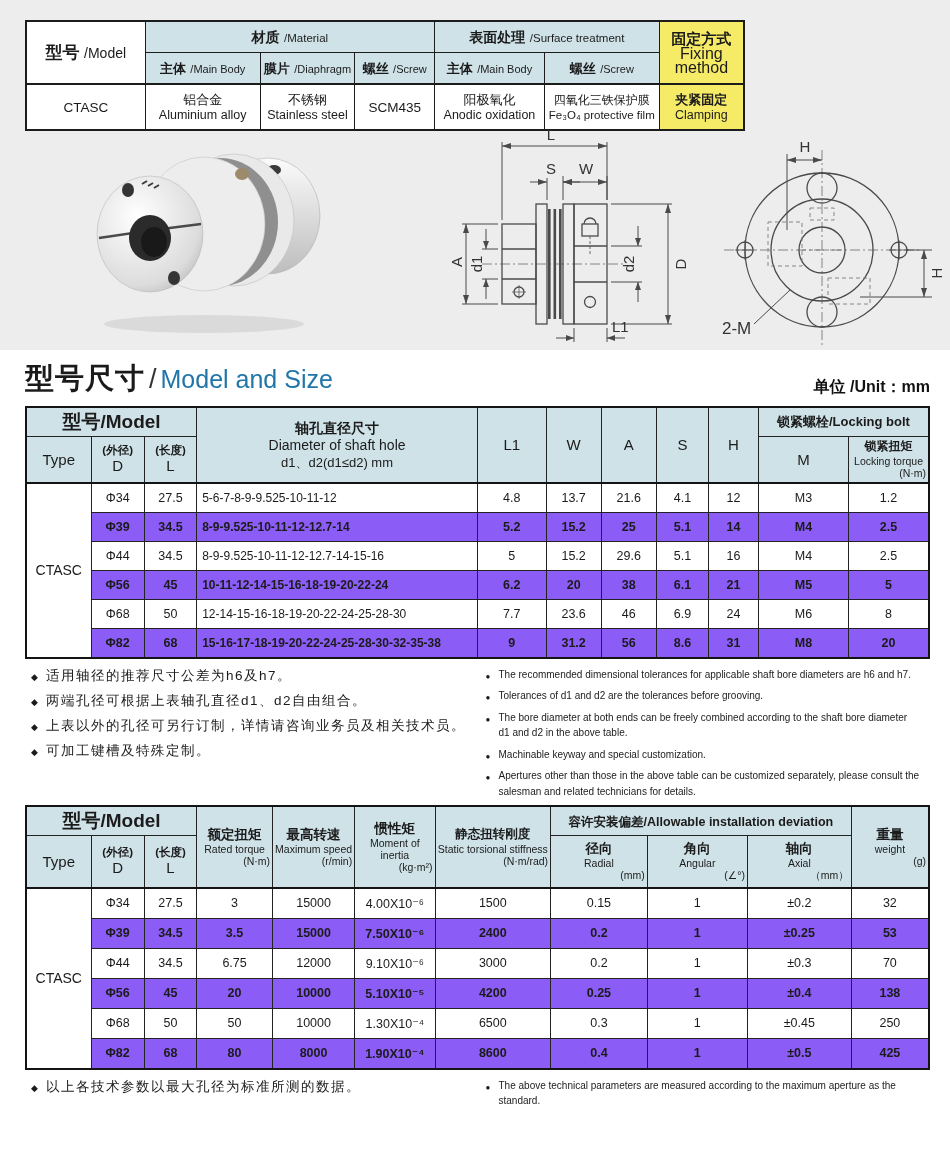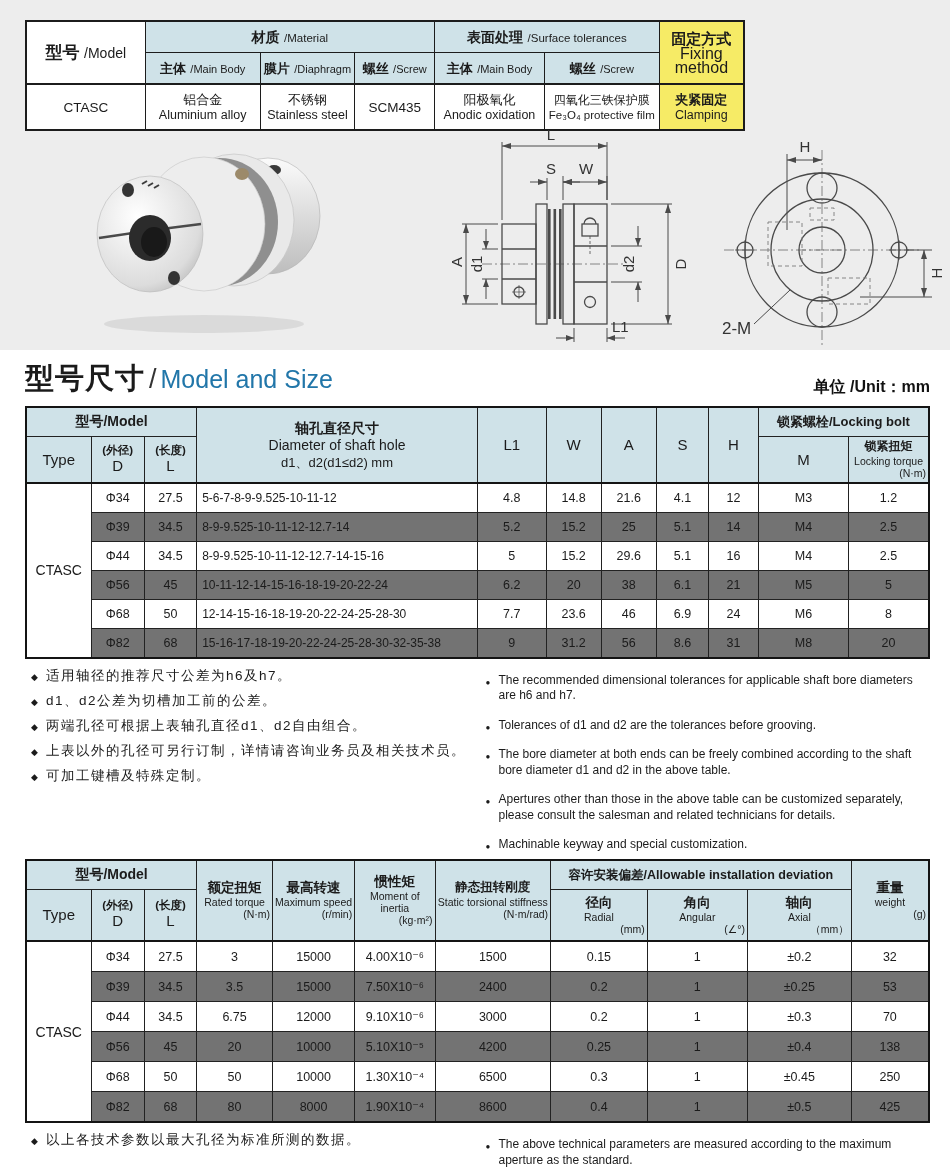--- a/index.html
+++ b/index.html
@@ -31,43 +31,43 @@
   .sec-title{line-height:34px;white-space:nowrap;}
   .sec-title .t-zh{font-size:29px;font-weight:bold;color:#1a1a1a;letter-spacing:1px;}
   .sec-title .t-sl{font-size:27px;color:#333;font-weight:300;padding:0 4px;}
   .sec-title .t-en{font-size:25px;color:#2176a9;font-weight:500;}
   .unit-note{font-size:16px;color:#111;padding-bottom:2px;font-weight:bold;}
   
   .data-table{width:905px;table-layout:fixed;border:2px solid #141414;background:#fff;}
   .data-table th,.data-table td{border:1px solid #222;text-align:center;vertical-align:middle;padding:0 2px;overflow:hidden;}
   .data-table thead th{background:#cfe2e8;}
   .data-table thead{border-bottom:2px solid #141414;}
-  .gh{font-size:14px;font-weight:bold;height:28px;}
+  .gh{font-size:19px;font-weight:bold;height:28px;}
   .sub-top{font-size:11.5px;line-height:13px;}
   .sub-big{font-size:15px;font-weight:normal;line-height:18px;}
   .type-h{font-size:15px;font-weight:normal;}
   .col-h{font-size:15px;font-weight:normal;}
   .bore-h .l1{font-size:14px;font-weight:bold;line-height:18px;}
   .bore-h .l2{font-size:14px;font-weight:normal;line-height:17px;}
   .bore-h .l3{font-size:13px;font-weight:normal;line-height:17px;}
   .th-zh{font-size:13.5px;font-weight:bold;line-height:17px;}
   .th-en{font-size:10.5px;font-weight:normal;line-height:12px;}
   .th-unit{font-size:10.5px;font-weight:normal;line-height:13px;text-align:right;}
   .size-table tbody td{height:28px;font-size:12.5px;}
   .perf-table tbody td{height:29px;font-size:12.5px;}
-  .data-table tbody tr.alt td{background:#737373;}
+  .data-table tbody tr.alt td{background:#8b5cf6;font-weight:bold;}
   .data-table tbody td.bore{text-align:left;padding-left:5px;font-size:12px;}
   .data-table .type-cell{background:#fff !important;font-size:14px;}
   
   .notes-row{display:flex;width:905px;}
   .notes-col{flex:1;}
   ul.notes{list-style:none;margin:8px 0 0 0;padding:0 10px 0 6px;}
   ul.notes li{position:relative;padding-left:15px;}
   ul.notes.zh li{font-size:13.5px;line-height:17px;margin-bottom:8px;letter-spacing:1.5px;}
-  ul.notes.en li{font-size:12px;line-height:15.5px;margin-bottom:6px;letter-spacing:0;margin-top:14px;}
+  ul.notes.en li{font-size:10px;line-height:15.5px;margin-bottom:6px;letter-spacing:0;}
   ul.notes.zh li::before{content:"◆";position:absolute;left:0;top:2px;font-size:9px;}
   ul.notes.en li::before{content:"●";position:absolute;left:2px;top:2px;font-size:8px;}
   
   .ph{position:absolute;left:46px;top:126px;}
   .dwg1{position:absolute;left:424px;top:116px;}
   .dwg2{position:absolute;left:710px;top:120px;}
   svg text{font-family:"Liberation Sans","DejaVu Sans",sans-serif;}
   .dim{stroke:#4a4a4a;stroke-width:1;fill:none;}
   .bodyln{stroke:#4a4a4a;stroke-width:1.3;fill:none;}
   .arr{fill:#4a4a4a;stroke:none;}
@@ -85,21 +85,21 @@
         <col style="width:13.2%">
         <col style="width:11.1%">
       <col style="width:15.3%">
         <col style="width:16%">
         <col style="width:11.8%">
     </colgroup>
     <tbody>
         <tr class="h1">
       <th rowspan="2" class="model-h"><span class="zh-lg">型号</span> <span class="en-md">/Model</span></th>
       <th colspan="3"><span class="hz">材质</span> <span class="he">/Material</span></th>
-      <th colspan="2"><span class="hz">表面处理</span> <span class="he">/Surface tolerances</span></th>
+      <th colspan="2"><span class="hz">表面处理</span> <span class="he">/Surface treatment</span></th>
       <th rowspan="2" class="fixing-h">
             <div class="zh-md">固定方式</div>
             <div class="en-sm2">Fixing method</div>
           </th>
     </tr>
     <tr class="h2" id="spec-subrow">
           <th><span class="hz" style="font-size: 13px;">主体</span> <span class="he" style="font-size: 11px;">/Main Body</span></th>
           <th><span class="hz" style="font-size: 13px;">膜片</span> <span class="he" style="font-size: 11px;">/Diaphragm</span></th>
           <th><span class="hz" style="font-size: 13px;">螺丝</span> <span class="he" style="font-size: 11px;">/Screw</span></th>
           <th><span class="hz" style="font-size: 13px;">主体</span> <span class="he" style="font-size: 11px;">/Main Body</span></th>
@@ -346,21 +346,21 @@
         </th>
       </tr>
     </thead>
     <tbody id="size-tbody">
         <tr>
           <td rowspan="6" class="type-cell">CTASC</td>
           <td>Φ34</td>
           <td>27.5</td>
           <td class="bore">5-6-7-8-9-9.525-10-11-12</td>
           <td>4.8</td>
-          <td>14.8</td>
+          <td>13.7</td>
           <td>21.6</td>
           <td>4.1</td>
           <td>12</td>
           <td>M3</td>
           <td>1.2</td>
         </tr>
         <tr class="alt">
           <td>Φ39</td>
           <td>34.5</td>
           <td class="bore">8-9-9.525-10-11-12-12.7-14</td>
@@ -420,33 +420,32 @@
           <td>M8</td>
           <td>20</td>
         </tr>
       </tbody>
   </table>
 
   <div class="notes-row">
     <div class="notes-col">
         <ul class="notes zh" id="size-notes-zh">
           <li>适用轴径的推荐尺寸公差为h6及h7。</li>
-          <li>d1、d2公差为切槽加工前的公差。</li>
           <li>两端孔径可根据上表轴孔直径d1、d2自由组合。</li>
           <li>上表以外的孔径可另行订制，详情请咨询业务员及相关技术员。</li>
           <li>可加工键槽及特殊定制。</li>
         </ul>
       </div>
     <div class="notes-col">
         <ul class="notes en" id="size-notes-en">
           <li>The recommended dimensional tolerances for applicable shaft bore diameters are h6 and h7.</li>
           <li>Tolerances of d1 and d2 are the tolerances before grooving.</li>
           <li>The bore diameter at both ends can be freely combined according to the shaft bore diameter d1 and d2 in the above table.</li>
+          <li>Machinable keyway and special customization.</li>
           <li>Apertures other than those in the above table can be customized separately, please consult the salesman and related technicians for details.</li>
-          <li>Machinable keyway and special customization.</li>
         </ul>
       </div>
   </div>
 
 
   <table class="data-table perf-table">
     <colgroup>
       <col style="width:7.2%">
         <col style="width:5.9%">
         <col style="width:5.8%">

